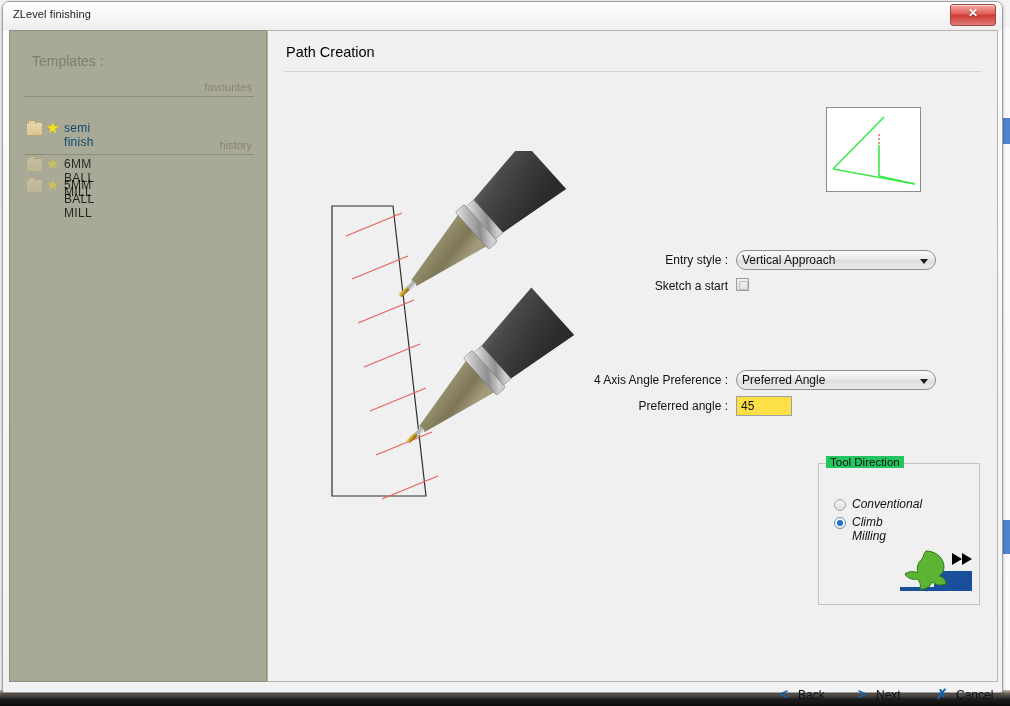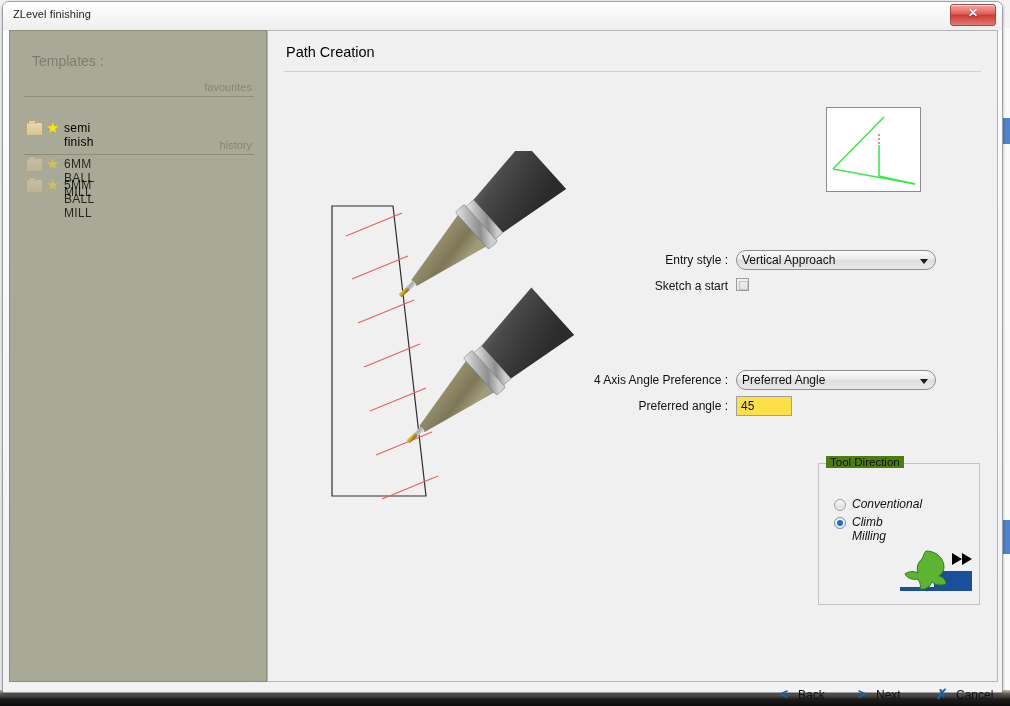--- a/index.html
+++ b/index.html
@@ -47,21 +47,21 @@
   .sect-rule{position:absolute;left:14px;width:230px;height:1px;background:#8d8d7a;}
 
   .tpl-row{position:absolute;left:16px;height:18px;}
   .tpl-row .folder{position:absolute;left:0;top:2px;width:15px;height:12px;
     background:linear-gradient(to bottom,#e8d9b4 0%,#d8c392 100%);
     border:1px solid #b8a678;border-radius:1px 2px 1px 1px;}
   .tpl-row .folder:after{content:"";position:absolute;left:1px;top:-3px;width:6px;height:3px;
     background:#e0cfa4;border:1px solid #b8a678;border-bottom:none;border-radius:1px 1px 0 0;}
   .tpl-row .star{position:absolute;left:20px;top:0px;font-size:15px;line-height:15px;color:#f5e11e;
     text-shadow:0 0 1px #c9b400;}
-  .tpl-row .nm{position:absolute;left:38px;top:1px;font-size:12px;color:#000000;letter-spacing:.3px;}
+  .tpl-row .nm{position:absolute;left:38px;top:1px;font-size:12px;color:#0c4a6e;letter-spacing:.3px;}
   .tpl-row.dim .folder{opacity:.45;}
   .tpl-row.dim .star{opacity:.42;}
   .tpl-row.dim .nm{color:#000000;opacity:.78;}
 
   
   #main{position:absolute;left:258px;top:0px;width:731px;height:652px;
     background:#f0f0f0;border:1px solid #b4b4b4;box-sizing:border-box;}
   #panel-head{position:absolute;left:0;top:0;width:100%;height:40px;}
   #panel-title{position:absolute;left:18px;top:13px;font-size:14.5px;color:#000000;}
   #head-rule{position:absolute;left:16px;top:40px;width:697px;height:1px;background:#d2d2d2;}
@@ -87,21 +87,21 @@
   .tbox .tv{position:absolute;left:4px;top:2px;font-size:12px;color:#111;}
   .cbox{position:absolute;width:13px;height:13px;box-sizing:border-box;
     background:linear-gradient(to bottom,#f2f2f2,#e2e2e2);
     border:1px solid #9c9c9c;cursor:pointer;}
   .cbox:after{content:"";position:absolute;left:2px;top:2px;width:7px;height:7px;
     border:1px solid #c3c3c3;}
 
   
   #tooldir{position:absolute;left:550px;top:432px;width:162px;height:142px;
     border:1px solid #c3c3c3;box-sizing:border-box;background:#f0f0f0;}
-  #tooldir-cap{position:absolute;left:558px;top:425px;padding:0 4px;background:#4d7c0f;
+  #tooldir-cap{position:absolute;left:558px;top:425px;padding:0 4px;background:#22c55e;
     font-size:11.5px;color:#111;}
   .radio-row{position:absolute;left:566px;height:16px;cursor:pointer;}
   .radio-row .rd{position:absolute;left:0;top:2px;width:12px;height:12px;border-radius:50%;
     background:linear-gradient(to bottom,#f6f6f6,#e0e0e0);border:1px solid #a2a2a2;
     box-sizing:border-box;}
   .radio-row.on .rd{background:linear-gradient(to bottom,#ffffff,#eaeaea);border-color:#6d8fb5;}
   .radio-row.on .rd:after{content:"";position:absolute;left:2px;top:2px;width:6px;height:6px;
     border-radius:50%;background:#1f6fd0;}
   .radio-row .rl{position:absolute;left:18px;top:0px;font-size:12px;color:#111;font-style:italic;}
   #climb-gfx{position:absolute;left:628px;top:516px;width:80px;height:52px;}

